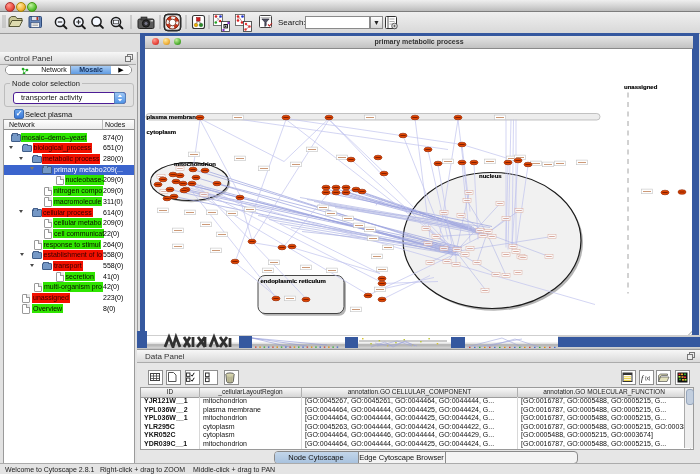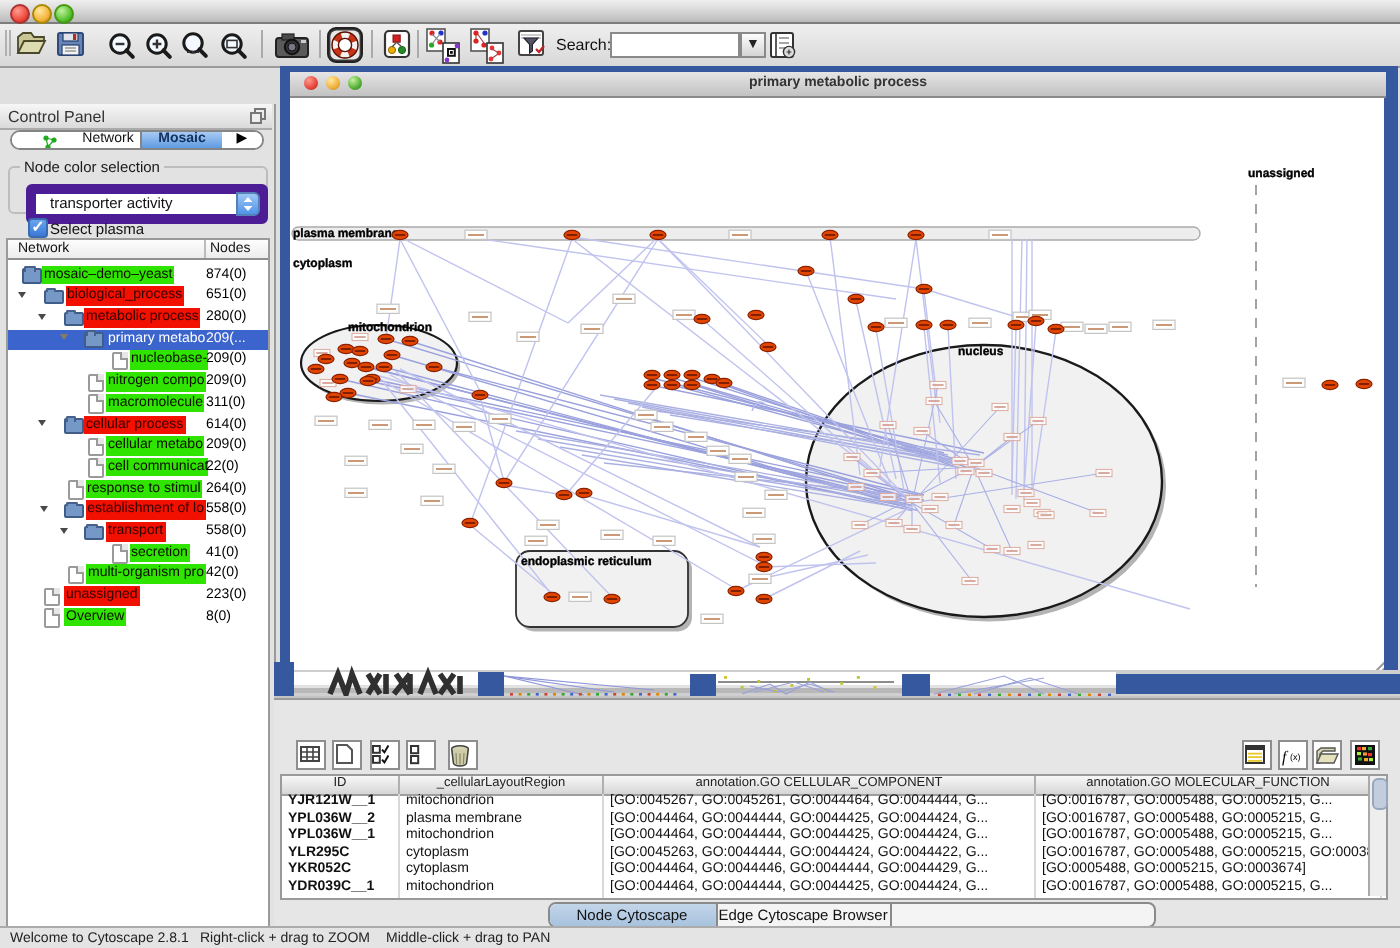--- a/index.html
+++ b/index.html
@@ -21,21 +21,21 @@
 #cph{position:absolute;left:0;top:0;width:136px;height:12px;
  background:linear-gradient(#f7f7f7,#dadada);border-bottom:1px solid #ababab;}
 #cph .t{position:absolute;left:4px;top:2px;font-size:8px;color:#333}
 .tabs{position:absolute;left:5px;top:13px;width:125px;height:8px;border:1px solid #858585;
  border-radius:5px;background:#fff;overflow:hidden;font-size:7px}
 .tabs .seg{position:absolute;top:0;height:8px;line-height:8px;text-align:center}
 #groupbox{position:absolute;left:4px;top:31px;width:128px;height:22px;
  border:1px solid #bdbdbd;border-radius:3px}
 #grouplab{position:absolute;left:10px;top:27px;font-size:7.5px;color:#1a1a1a;background:#e2e2e2;padding:0 2px}
 #combo{position:absolute;left:13px;top:40px;width:111px;height:10px;background:#fff;
- border:5px solid #4c1d95;border-radius:3px;font-size:7.5px;color:#111;line-height:10px;}
+ border:1px solid #4c1d95;border-radius:3px;font-size:7.5px;color:#111;line-height:10px;}
 #combo span{padding-left:7px}
 #stepper{position:absolute;right:-1px;top:-1px;width:10px;height:10px;border-radius:0 3px 3px 0;
  background:linear-gradient(#9ec7f5,#4f93e8);border:1px solid #5580b8}
 #cbx{position:absolute;left:14px;top:57px;width:8px;height:8px;border-radius:2px;
  background:linear-gradient(#6aa5ec,#3a78d8);border:1px solid #3a6ab0;color:#fff;font-size:8px;
  line-height:8px;text-align:center;font-weight:bold}
 #cbxl{position:absolute;left:25px;top:57.5px;font-size:7.5px;color:#111}
 #tree{position:absolute;left:3px;top:67px;width:130px;height:353px;background:#fff;
  border:1px solid #9a9a9a;overflow:hidden}
 #treehdr{position:absolute;left:0;top:0;width:130px;height:9px;background:linear-gradient(#fdfdfd,#ececec);
@@ -775,20 +775,27 @@
     <rect x="392" y="16.8" width="1.5" height="1.3" fill="#c43"></rect>
     <rect x="397" y="16.8" width="1.5" height="1.3" fill="#46c"></rect>
     <rect x="402" y="16.8" width="1.5" height="1.3" fill="#3a3"></rect>
     <rect x="407" y="16.8" width="1.5" height="1.3" fill="#d80"></rect>
     <rect x="412" y="16.8" width="1.5" height="1.3" fill="#c43"></rect>
     <rect x="417" y="16.8" width="1.5" height="1.3" fill="#46c"></rect>
     <rect x="421" y="7" width="142" height="10" fill="#35589f"></rect>
     <rect x="0" y="18" width="563" height="1" fill="#c4c4c4"></rect>
   </svg>
 <div class="abs" id="dp">
+ <div id="dph">
+      <span class="t">Data Panel</span>
+  <svg style="position:absolute;right:5px;top:2px" width="8" height="8">
+        <rect x="2.5" y="0.5" width="5" height="5" fill="none" stroke="#777"></rect>
+        <rect x="0.5" y="2.5" width="5" height="5" fill="#eee" stroke="#777"></rect>
+      </svg>
+ </div>
  <div id="dbtns">
       <div class="dbtn" style="left:11px"></div>
       <div class="dbtn" style="left:29px"></div>
       <div class="dbtn" style="left:47.5px"></div>
       <div class="dbtn" style="left:66px"></div>
       <div class="dbtn" style="left:86.5px"></div>
       <div class="dbtn" style="left:483.5px"></div>
       <div class="dbtn" style="left:502px"></div>
       <div class="dbtn" style="left:519px"></div>
       <div class="dbtn" style="left:538px"></div>

